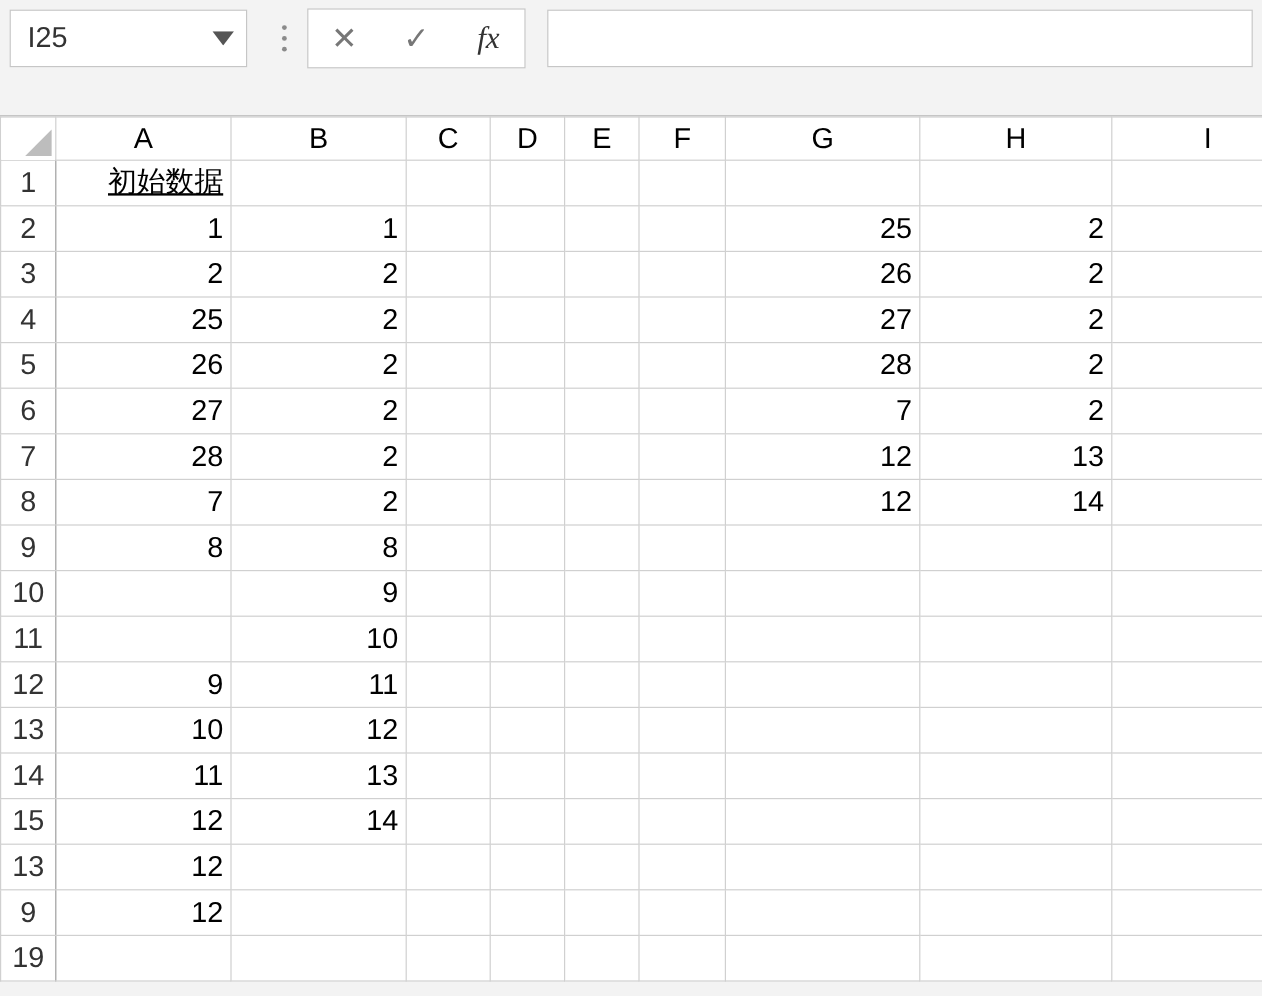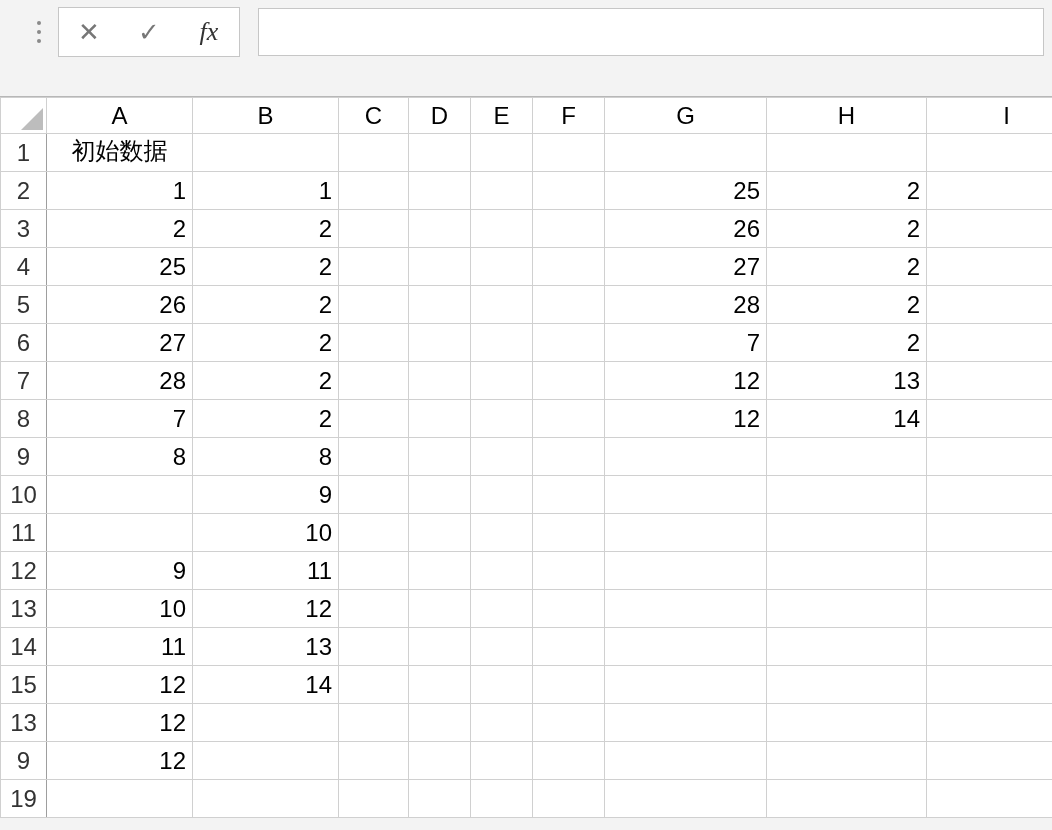--- a/index.html
+++ b/index.html
@@ -128,39 +128,47 @@
     font-weight:normal;
     text-align:center;
     color:#333;
     border-right:1px solid #9e9e9e;
   }
   tbody td {
     height:38px;
     padding: 0 6px 4px 6px;
     vertical-align: bottom;
   }
-  td.text-left  { text-align:center;  }
+  td.text-left  { text-align:right;text-decoration:underline;  }
   td.text-right { text-align:right; }
 
   
   col.c-rowhdr { width:46px; }
   col.c-A { width:146px; }
   col.c-B { width:146px; }
   col.c-C { width:70px; }
   col.c-D { width:62px; }
   col.c-E { width:62px; }
   col.c-F { width:72px; }
   col.c-G { width:162px; }
   col.c-H { width:160px; }
   col.c-I { width:160px; }
 </style>
 </head>
 <body>
 
 <div class="fbar">
+  <div class="namebox-wrap">
+    <span class="namebox-text">I25</span>
+    <span class="namebox-arrow">
+      <svg width="18" height="12" viewBox="0 0 18 12">
+          <polygon points="0,0 18,0 9,12" fill="#555"></polygon>
+        </svg>
+    </span>
+  </div>
   <div class="v-dots">
     <svg width="6" height="24" viewBox="0 0 6 24">
       <circle cx="3" cy="3" r="2" fill="#8a8a8a"></circle>
       <circle cx="3" cy="12" r="2" fill="#8a8a8a"></circle>
       <circle cx="3" cy="21" r="2" fill="#8a8a8a"></circle>
     </svg>
   </div>
   <div class="fbar-btns">
     <div class="fbar-btn">
       <span>✕</span>

